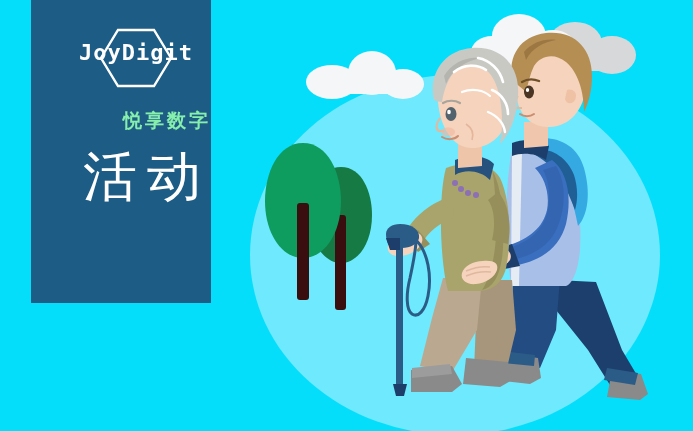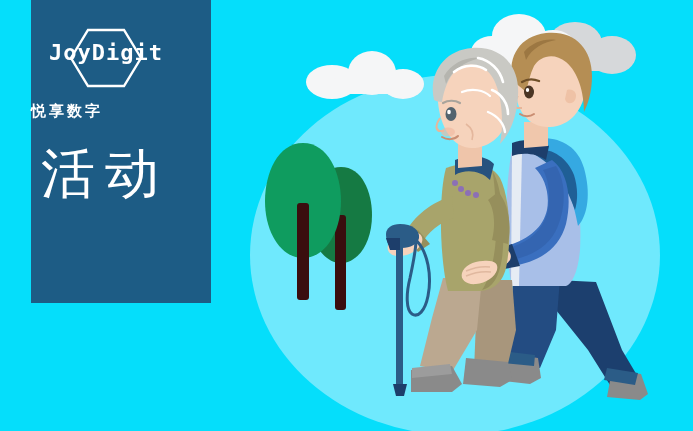--- a/index.html
+++ b/index.html
@@ -7,37 +7,37 @@
   #stage{
     position:relative;width:693px;height:431px;overflow:hidden;
     background:#05DEFB;
   }
   #art{position:absolute;inset:0;width:693px;height:431px;}
 
   
   #panel{
     position:absolute;left:31px;top:0;width:180px;height:303px;
     background:#1D5C85;
-    display:flex;flex-direction:column;align-items:flex-start;
+    display:flex;flex-direction:column;align-items:flex-end;
     box-sizing:border-box;padding-top:26px;
   }
   #logo-wrap{position:relative;width:150px;height:64px;}
   #logo-hex{position:absolute;left:50%;top:2px;transform:translateX(-50%);}
   #logo-word{
     position:absolute;left:0;top:16px;width:150px;text-align:center;
     color:#ffffff;font-size:22px;line-height:22px;letter-spacing:1px;
     font-weight:700;font-family:"DejaVu Sans Mono","Liberation Mono",monospace;
     white-space:nowrap;
   }
   #logo-cn{
-    margin-top:12px;color:#ffffff;font-size:15px;letter-spacing:3px;
+    margin-top:18px;color:#86efac;font-size:19px;letter-spacing:3px;
     font-weight:700;font-family:"DejaVu Sans","Liberation Sans",sans-serif;
   }
   #title-block{
-    margin-top:22px;display:flex;flex-direction:column;align-items:center;
+    margin-top:12px;display:flex;flex-direction:column;align-items:center;
     color:#ffffff;font-weight:400;
   }
   .title-line{
     font-size:54px;line-height:62px;letter-spacing:10px;
     text-indent:10px;white-space:nowrap;
     font-family:"DejaVu Sans","Liberation Sans",sans-serif;
   }
   .title-line.l2{font-weight:700;letter-spacing:8px;text-indent:8px;}
 </style>
 </head>

